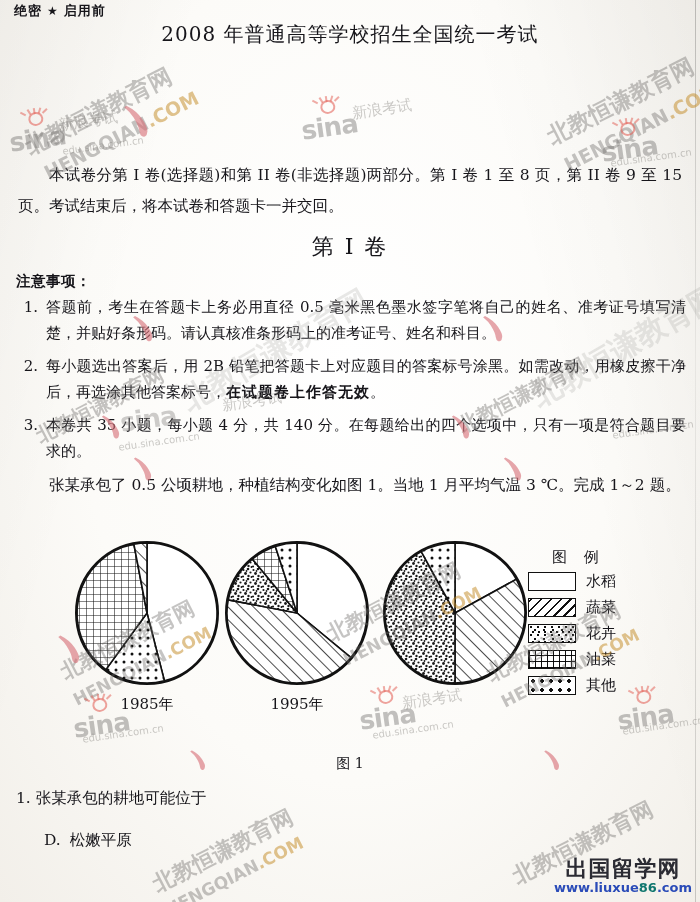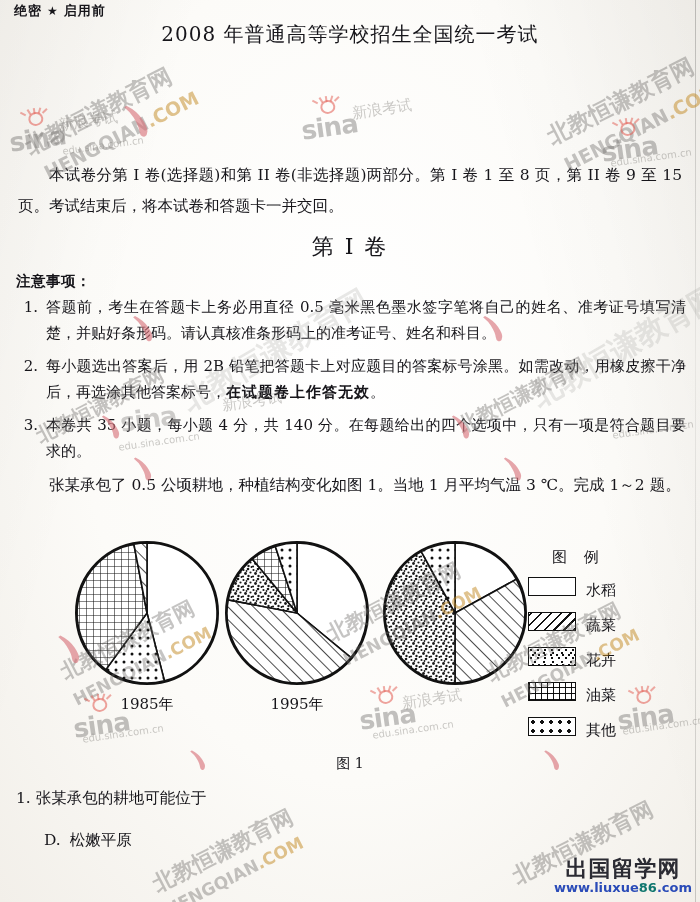--- a/index.html
+++ b/index.html
@@ -88,21 +88,21 @@
     font-size:14px;font-family:"DejaVu Serif","Liberation Serif",serif;
   }
   
   .legend{position:absolute;left:528px;top:548px;}
   .legend-title{
     font-size:15px;letter-spacing:6px;margin-left:24px;margin-bottom:5px;
     font-family:"DejaVu Serif","Liberation Serif",serif;
   }
   .legend-row{display:flex;align-items:center;gap:10px;margin-bottom:7px;}
   .swatch{width:46px;height:17px;border:1.3px solid #111;flex:none;}
-  .legend-text{font-size:15px;font-family:"DejaVu Serif","Liberation Serif",serif;margin-top:9px;}
+  .legend-text{font-size:15px;font-family:"DejaVu Serif","Liberation Serif",serif;}
   
   .q{
     position:absolute;left:16px;font-size:15.5px;
     font-family:"DejaVu Serif","Liberation Serif",serif;
   }
   .q-stem{top:788px;}
   .opts{position:absolute;left:44px;top:830px;width:560px;}
   .opt-row{display:flex;margin-bottom:24px;}
   .opt{
     width:50%;font-size:15.5px;

